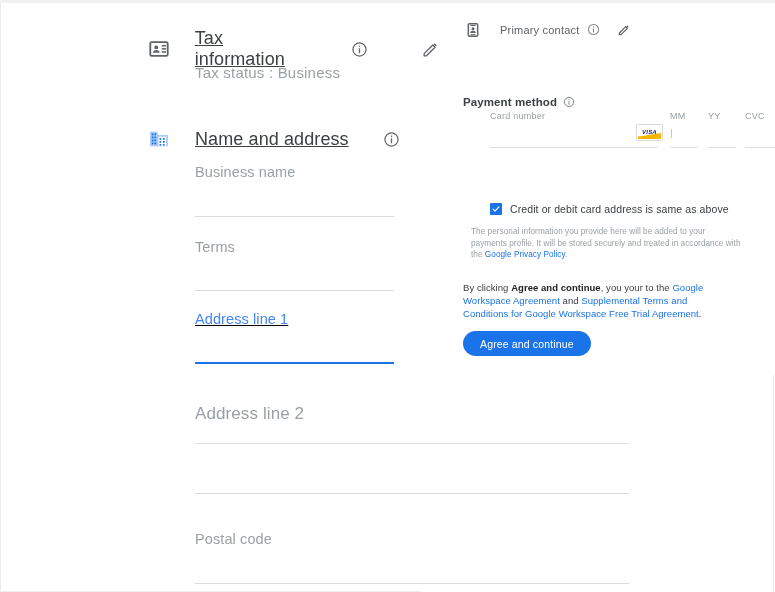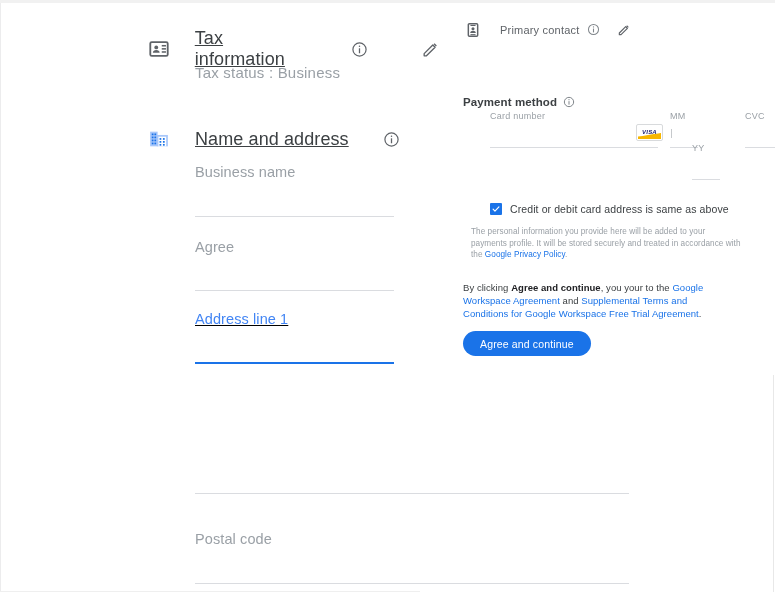--- a/index.html
+++ b/index.html
@@ -177,21 +177,21 @@
   }
   .cc-field .cc-line {
     display: block;
     background: #dadce0;
     height: 1px;
   }
   .cc-number { left: 0; width: 168px; }
   .cc-number .cc-line { margin-top: 25px; width: 168px; }
   .cc-mm { left: 180px; width: 28px; }
   .cc-mm .cc-line { margin-top: 25px; width: 28px; }
-  .cc-yy { left: 202px; width: 28px; margin-top: 32px; }
+  .cc-yy { left: 218px; width: 28px; }
   .cc-yy .cc-line { margin-top: 25px; width: 28px; }
   .cc-cvc { left: 255px; width: 43px; }
   .cc-cvc .cc-line { margin-top: 25px; width: 43px; }
 
   .caret {
     position: absolute;
     left: 181px; top: 18px;
     width: 1px; height: 9px;
     background: #c6c9cc;
   }
@@ -364,29 +364,33 @@
         </svg>
       </span>
     </div>
 
     <div class="field f-business">
       <span class="lbl">Business name</span>
       <span class="line"></span>
     </div>
 
     <div class="field f-name">
-      <span class="lbl">Agree</span>
+      <span class="lbl">Terms</span>
       <span class="line"></span>
     </div>
 
     <div class="field f-addr1 focused">
       <span class="lbl">Address line 1</span>
       <span class="line"></span>
     </div>
 
+    <div class="field f-addr2">
+      <span class="lbl">Address line 2</span>
+      <span class="line"></span>
+    </div>
 
     <div class="field f-city">
       <span class="line"></span>
     </div>
 
     <div class="field f-postal">
       <span class="lbl">Postal code</span>
       <span class="line"></span>
     </div>
 

